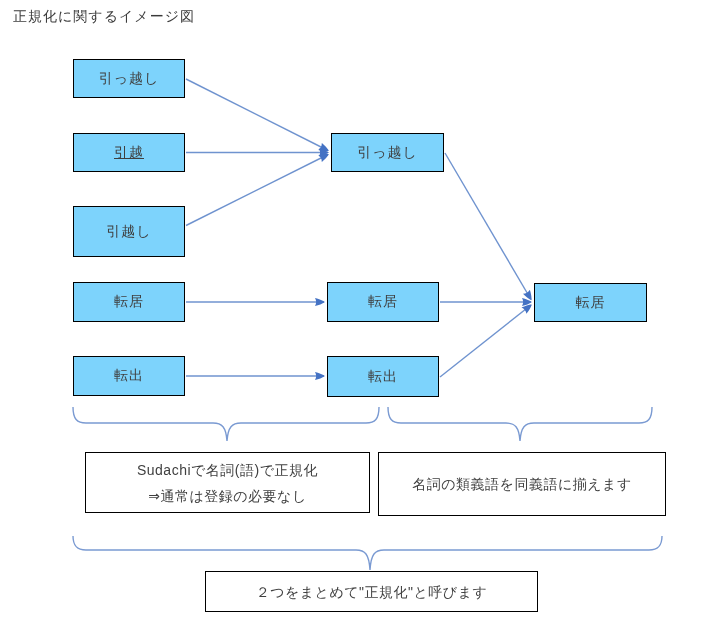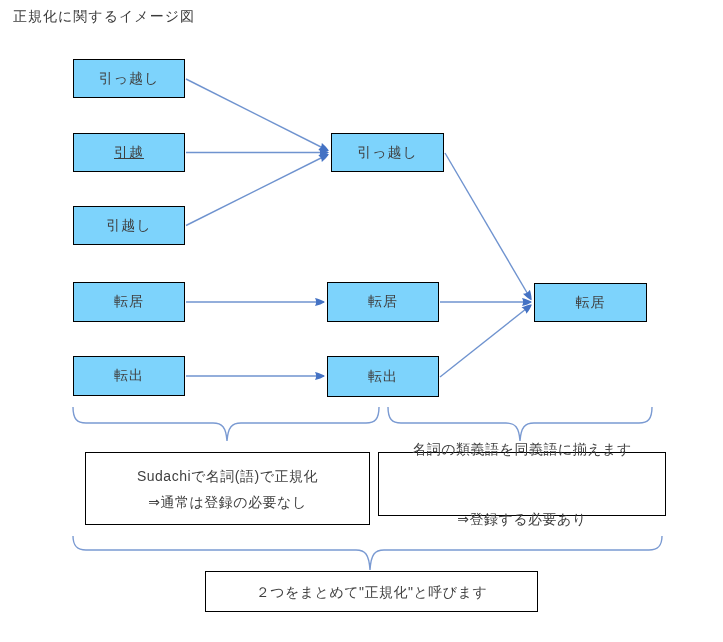--- a/index.html
+++ b/index.html
@@ -48,31 +48,31 @@
     align-items: center;
     justify-content: center;
     font-size: 14px;
     letter-spacing: 0.5px;
     z-index: 2;
     line-height: 26px;
   }
   
   #box-s1 { left: 73px;  top: 59px;  width: 112px; height: 39px; }
   #box-s2 { left: 73px;  top: 133px; width: 112px; height: 39px; text-decoration: underline; }
-  #box-s3 { left: 73px;  top: 206px; width: 112px; height: 39px; }
+  #box-s3 { left: 73px;  top: 206px; width: 112px; height: 51px; }
   #box-s4 { left: 73px;  top: 282px; width: 112px; height: 40px; }
   #box-s5 { left: 73px;  top: 356px; width: 112px; height: 40px; }
   
   #box-m1 { left: 331px; top: 133px; width: 113px; height: 39px; }
   #box-m2 { left: 327px; top: 282px; width: 112px; height: 40px; }
   #box-m3 { left: 327px; top: 356px; width: 112px; height: 41px; }
   
   #box-r1 { left: 534px; top: 283px; width: 113px; height: 39px; }
   
-  #note-sudachi { left: 85px;  top: 452px; width: 285px; height: 73px; }
+  #note-sudachi { left: 85px;  top: 452px; width: 285px; height: 61px; }
   #note-synonym { left: 378px; top: 452px; width: 288px; height: 64px; gap: 44px; }
   #note-summary { left: 205px; top: 571px; width: 333px; height: 41px; }
 </style>
 </head>
 <body>
 
 <div class="canvas">
 
   <div class="diagram-title">正規化に関するイメージ図</div>
 
@@ -131,19 +131,18 @@
   <div class="node-box" id="box-r1">
     <span>転居</span>
   </div>
 
   <div class="note-box" id="note-sudachi">
     <span>Sudachiで名詞(語)で正規化</span>
     <span>⇒通常は登録の必要なし</span>
   </div>
   <div class="note-box" id="note-synonym">
     <span>名詞の類義語を同義語に揃えます</span>
-    <span>⇒登録する必要あり</span>
   </div>
   <div class="note-box" id="note-summary">
     <span>２つをまとめて"正規化"と呼びます</span>
   </div>
 
 </div>
 
 </body></html>

